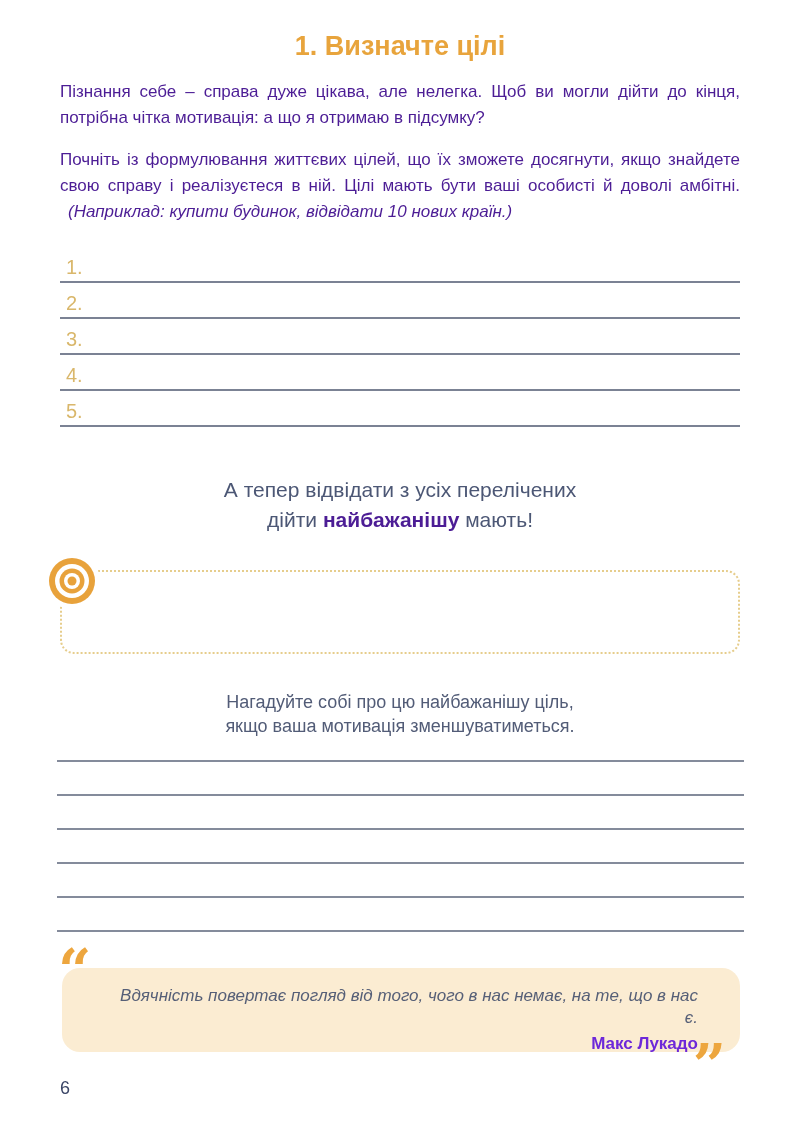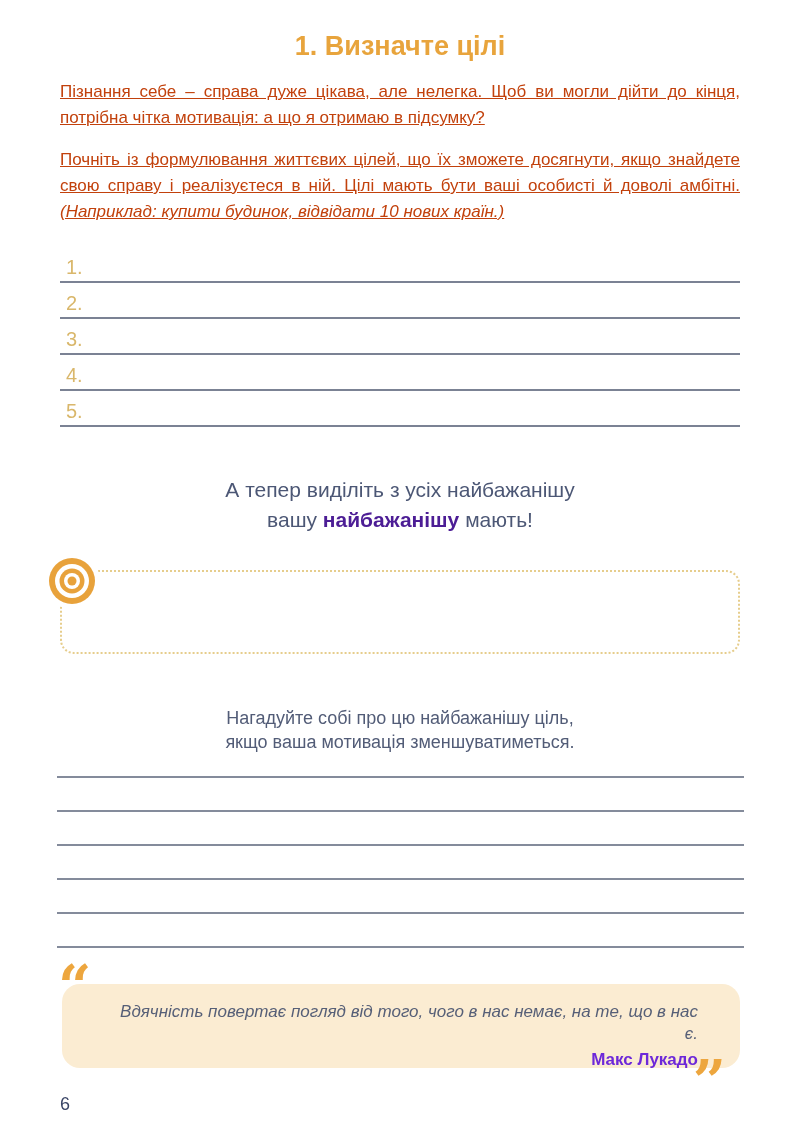--- a/index.html
+++ b/index.html
@@ -1,36 +1,36 @@
 <!DOCTYPE html>
 <html><head>
 <meta charset="utf-8">
 <style>
   html,body{margin:0;padding:0;background:#ffffff;}
   body{width:800px;height:1140px;overflow:hidden;font-family:"Liberation Sans",sans-serif;}
   .page{position:relative;width:800px;height:1140px;background:#ffffff;box-sizing:border-box;padding:0 60px;}
 
   .title{margin:30px 0 0 0;text-align:center;font-size:27px;line-height:32px;font-weight:bold;color:#E8A43C;}
 
-  .para{margin:17px 0 0 0;font-size:17px;line-height:26px;color:#c2410c;text-align:justify;text-decoration:underline;}
+  .para{margin:17px 0 0 0;font-size:17px;line-height:26px;color:#4c1d95;text-align:justify;}
   .para.second{margin-top:16px;}
-  .italic{font-style:italic;}
+  .italic{font-style:italic;margin-left:8px;}
 
   .goals-list{margin-top:22px;}
   .goal-item{height:34px;border-bottom:2px solid #7B8294;display:flex;align-items:flex-end;}
   .goal-num{font-size:20px;line-height:1;color:#D9B76B;padding:0 0 4px 6px;}
 
   .highlight{margin-top:48px;text-align:center;font-size:21px;line-height:30px;color:#4C5775;}
   .highlight b{color:#4c1d95;}
 
   .goal-box-wrap{position:relative;margin-top:35px;height:84px;}
   .goal-box{position:absolute;left:0;top:0;right:0;bottom:0;border:2px dotted #E6CD8C;border-radius:14px;}
   .bullseye{position:absolute;left:-16px;top:-17px;z-index:2;}
 
-  .reminder{margin-top:52px;text-align:center;font-size:18px;line-height:24px;color:#525C77;}
+  .reminder{margin-top:36px;text-align:center;font-size:18px;line-height:24px;color:#525C77;}
 
   .write-lines{margin-top:0;margin-left:-3px;margin-right:-4px;}
   .write-line{height:32px;border-bottom:2px solid #848B9B;}
   .write-line:first-child{height:22px;}
 
   .quote-box{position:relative;margin-top:36px;margin-left:2px;height:84px;background:#FBECD2;border-radius:18px;box-sizing:border-box;padding-top:17px;}
   .q-text{font-style:italic;text-align:right;padding:0 42px 0 52px;font-size:17px;line-height:22px;color:#565F77;}
   .q-author{text-align:right;padding-right:42px;margin-top:5px;font-size:17px;font-weight:bold;color:#6d28d9;}
   .q-mark{position:absolute;font-family:"DejaVu Serif",serif;font-weight:bold;font-size:58px;line-height:1;color:#EDA63E;pointer-events:none;}
   .q-open{top:-26px;left:-4px;}
@@ -61,22 +61,22 @@
     </div>
     <div class="goal-item">
       <span class="goal-num">4.</span>
     </div>
     <div class="goal-item">
       <span class="goal-num">5.</span>
     </div>
   </div>
 
   <div class="highlight">
-    <div>А тепер виділіть з усіх найбажанішу</div>
-    <div><span>вашу </span><b>найбажанішу</b><span> мають!</span></div>
+    <div>А тепер відвідати з усіх перелічених</div>
+    <div><span>дійти </span><b>найбажанішу</b><span> мають!</span></div>
   </div>
 
   <div class="goal-box-wrap">
     <svg class="bullseye" width="56" height="56" viewBox="0 0 56 56">
       <circle cx="28" cy="28" r="28" fill="#ffffff"></circle>
       <circle cx="28" cy="28" r="23" fill="#E8A23B"></circle>
       <circle cx="28" cy="28" r="17" fill="#ffffff"></circle>
       <circle cx="28" cy="28" r="12.5" fill="#E8A23B"></circle>
       <circle cx="28" cy="28" r="8" fill="#ffffff"></circle>
       <circle cx="28" cy="28" r="4.5" fill="#E8A23B"></circle>

